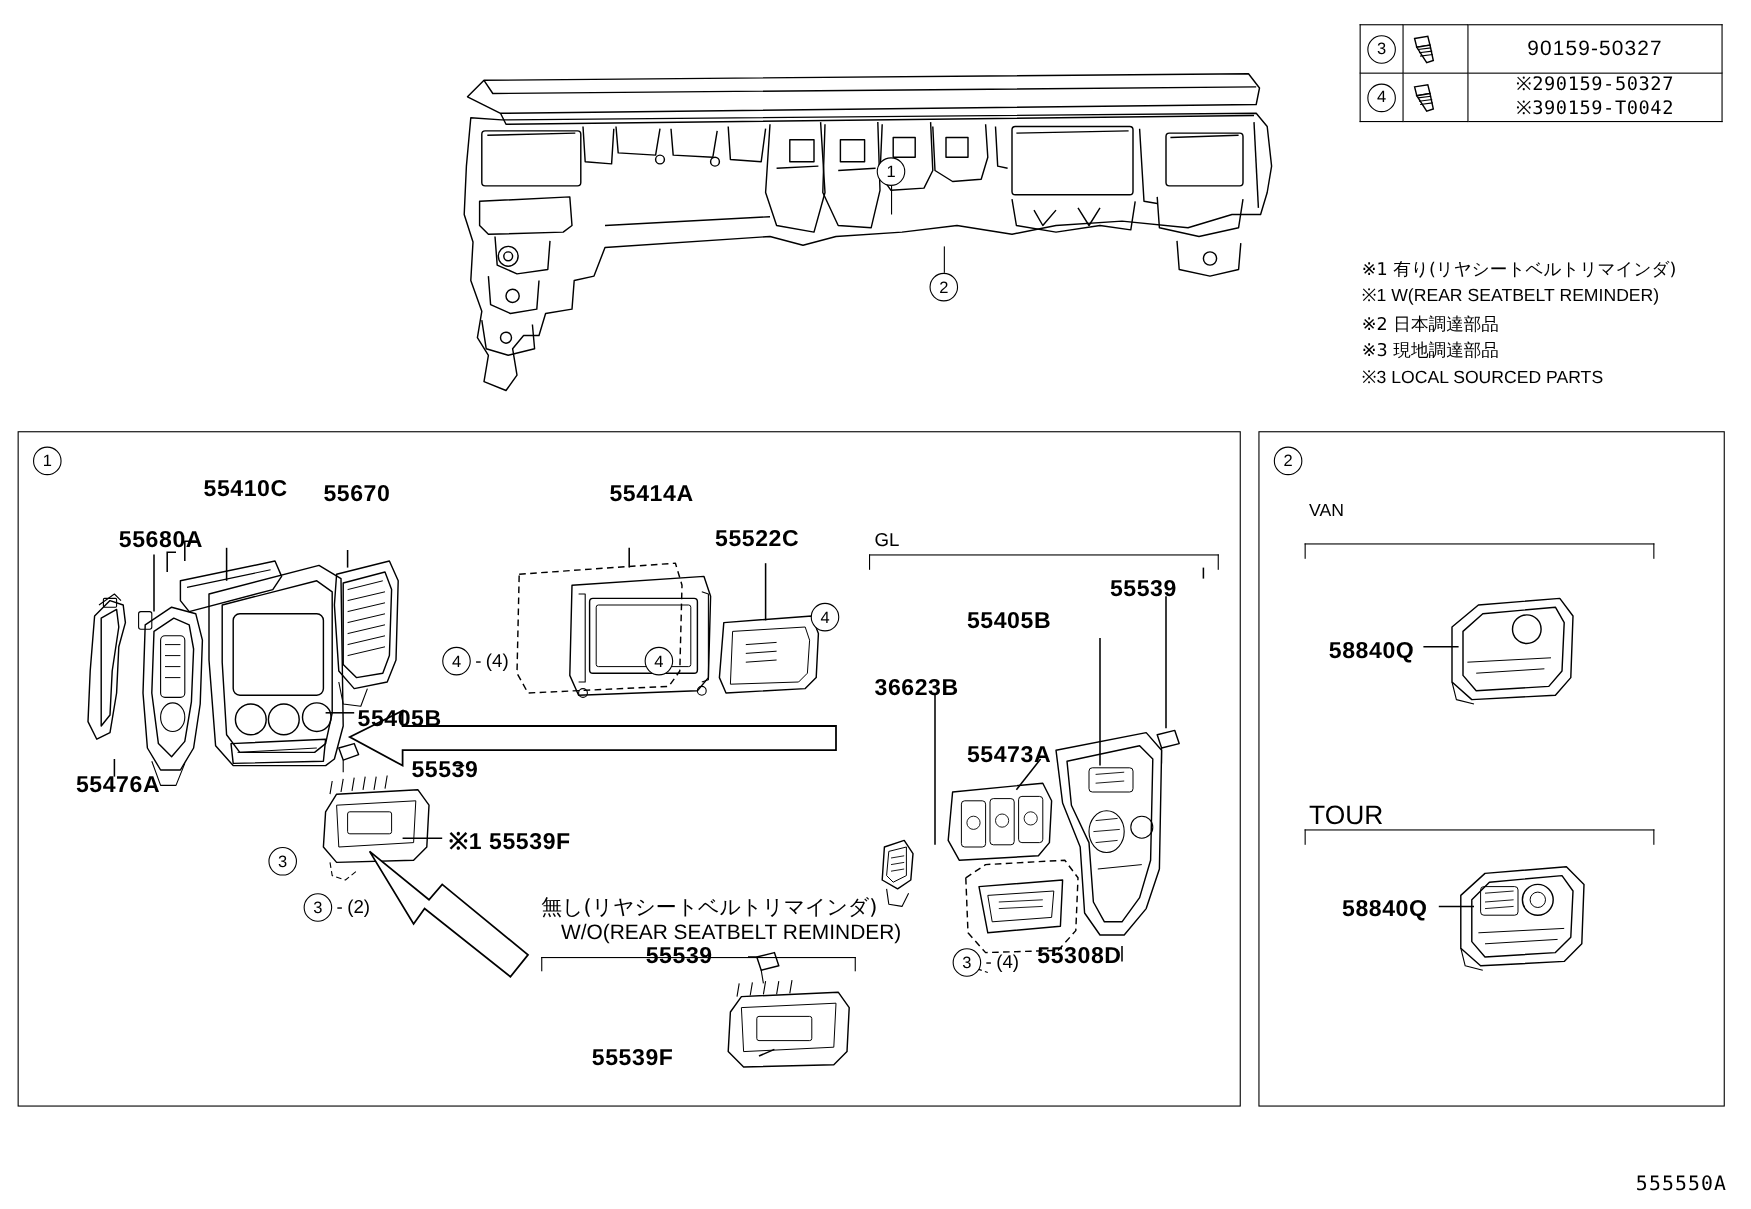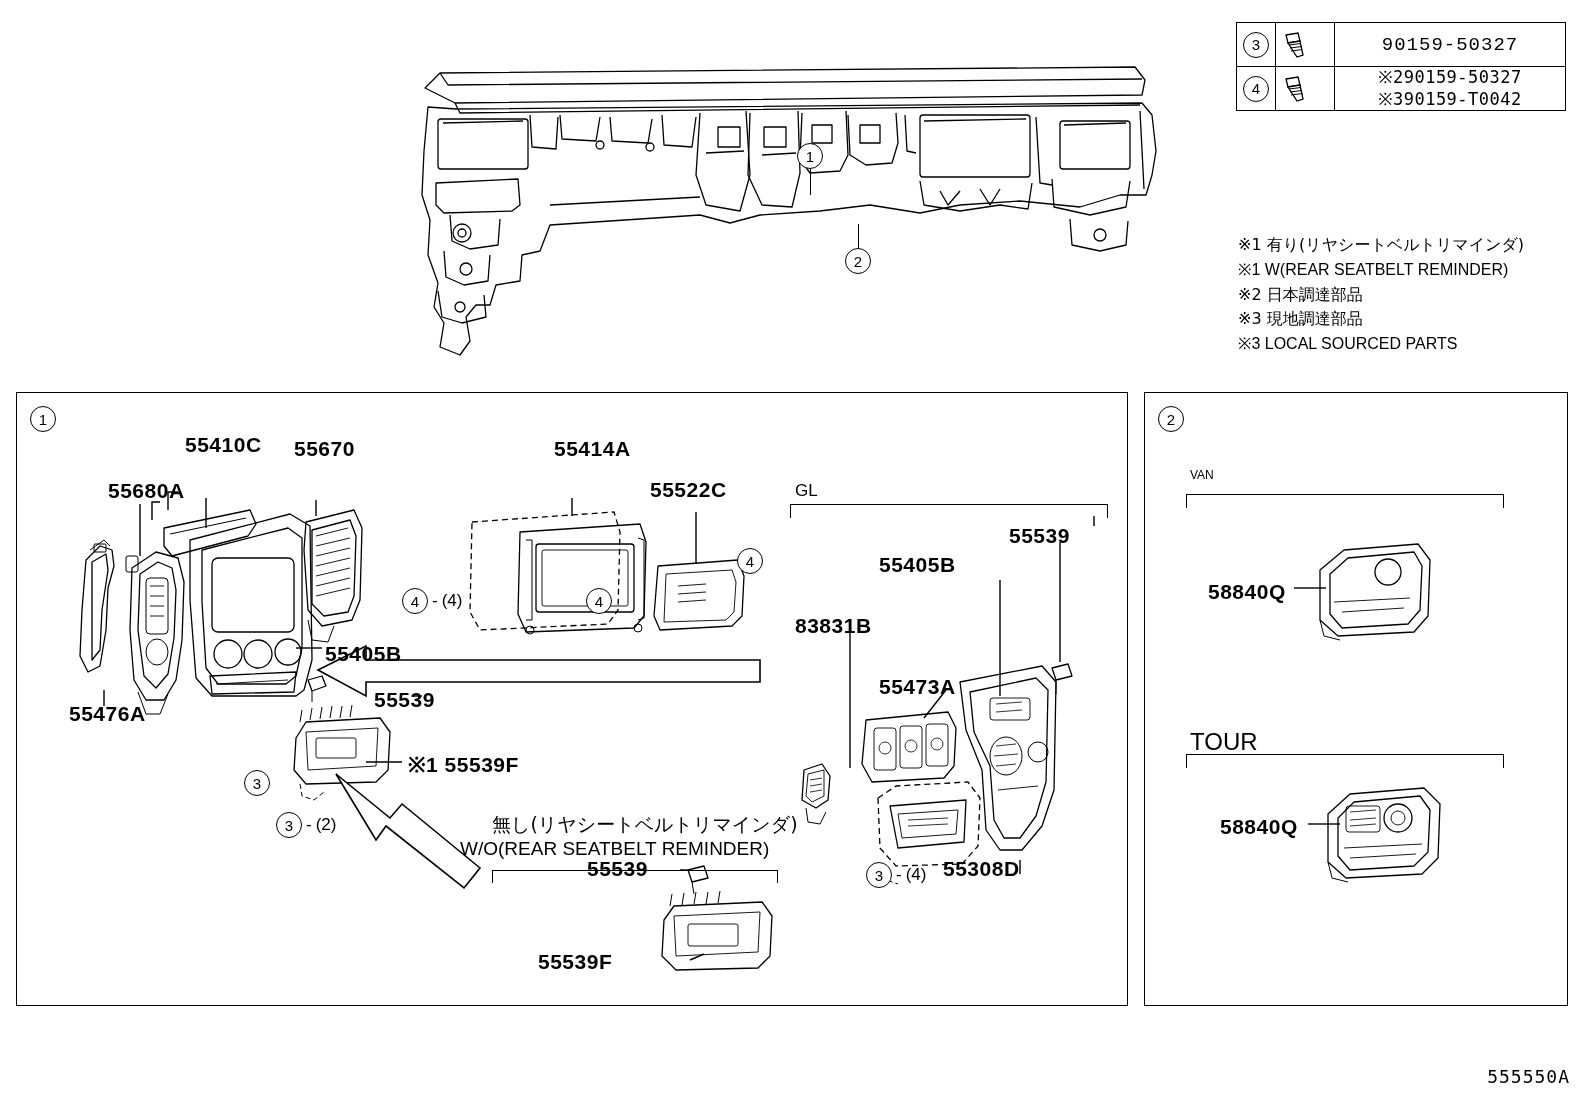--- a/index.html
+++ b/index.html
@@ -63,21 +63,21 @@
     padding: 0;
     vertical-align: middle;
     text-align: center;
     height: 43px;
   }
   .pt-num { width: 38px; }
   .pt-icon { width: 58px; }
   .pt-code {
     font-size: 19px;
     letter-spacing: 1px;
-    font-family: Liberation Mono, monospace;
+    font-family: Liberation Sans, sans-serif;
     margin-top: 44px;
   }
   .pt-code-2 {
     font-size: 17px;
     letter-spacing: 0.5px;
     line-height: 1.25;
     font-family: "DejaVu Sans Mono", monospace;
     text-align: left;
     padding-left: 8px;
   }
@@ -352,26 +352,26 @@
 <div class="abs lbl" style="left:650px; top:478px;">55522C</div>
 <div class="abs lbl" style="left:325px; top:642px;">55405B</div>
 <div class="abs lbl" style="left:69px; top:702px;">55476A</div>
 <div class="abs lbl" style="left:374px; top:688px;">55539</div>
 <div class="abs lbl" style="left:408px; top:750px;">※1 55539F</div>
 <div class="abs lbl" style="left:587px; top:857px;">55539</div>
 <div class="abs lbl" style="left:538px; top:950px;">55539F</div>
 <div class="abs lbl-sm" style="left:795px; top:481px;">GL</div>
 <div class="abs lbl" style="left:1009px; top:524px;">55539</div>
 <div class="abs lbl" style="left:879px; top:553px;">55405B</div>
-<div class="abs lbl" style="left:795px; top:614px;">83831B</div>
+<div class="abs lbl" style="left:795px; top:614px;">36623B</div>
 <div class="abs lbl" style="left:879px; top:675px;">55473A</div>
 <div class="abs lbl" style="left:943px; top:857px;">55308D</div>
 
 <div class="abs lbl-jp" style="left:492px; top:812px; font-size:19px;">無し(リヤシートベルトリマインダ)</div>
-<div class="abs lbl-en" style="left:460px; top:838px; font-size:19px;">W/O(REAR SEATBELT REMINDER)</div>
+<div class="abs lbl-en" style="left:510px; top:838px; font-size:19px;">W/O(REAR SEATBELT REMINDER)</div>
 <div class="bracket" style="left:492px; top:870px; width:286px; height:13px;"></div>
 
 <div class="bracket" style="left:790px; top:504px; width:318px; height:14px;"></div>
 
 <div class="abs" style="left:244px; top:770px;">
   <span class="circle-num">3</span>
 </div>
 <div class="abs" style="left:276px; top:812px; display:flex; align-items:center; gap:4px;">
   <span class="circle-num">3</span>
   <span class="lbl-sm">-</span>
@@ -413,21 +413,21 @@
     <path d="M1000 72 L1000 192"></path>
     <path d="M940 110 L940 226"></path>
     <path d="M790 160 L790 298"></path>
     <path d="M886 220 L864 248"></path>
     <path d="M960 390 L960 404"></path>
     <path d="M1034 56 L1034 46"></path>
   </g>
 </svg>
 </div>
 
-<div class="abs lbl-sm" style="left:1190px; top:468px; font-size:12px;">VAN</div>
+<div class="abs lbl-sm" style="left:1190px; top:456px; font-size:16px;">VAN</div>
 <div class="bracket" style="left:1186px; top:494px; width:318px; height:14px;"></div>
 
 <div class="abs lbl-sm" style="left:1190px; top:728px; font-size:24px;">TOUR</div>
 <div class="bracket" style="left:1186px; top:754px; width:318px; height:14px;"></div>
 
 <div class="abs lbl" style="left:1208px; top:580px;">58840Q</div>
 <div class="abs lbl" style="left:1220px; top:815px;">58840Q</div>
 
 <div class="abs" style="left:1290px; top:524px; width:250px; height:140px;">
 <svg width="250" height="140" viewBox="0 0 250 140">

